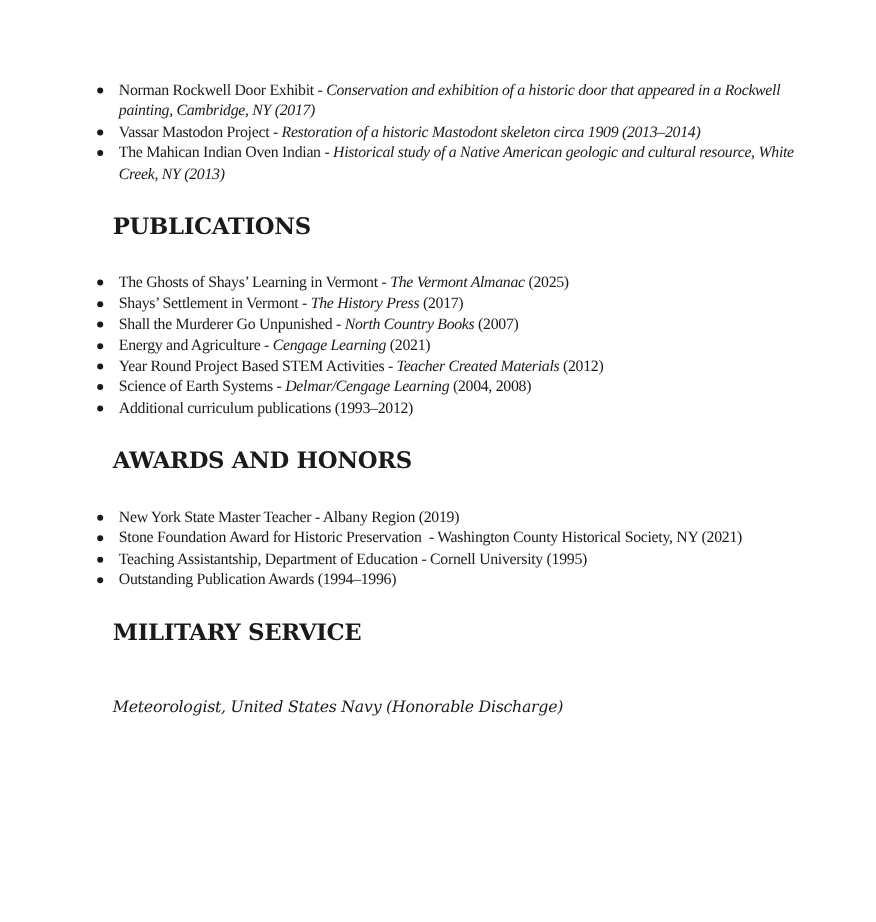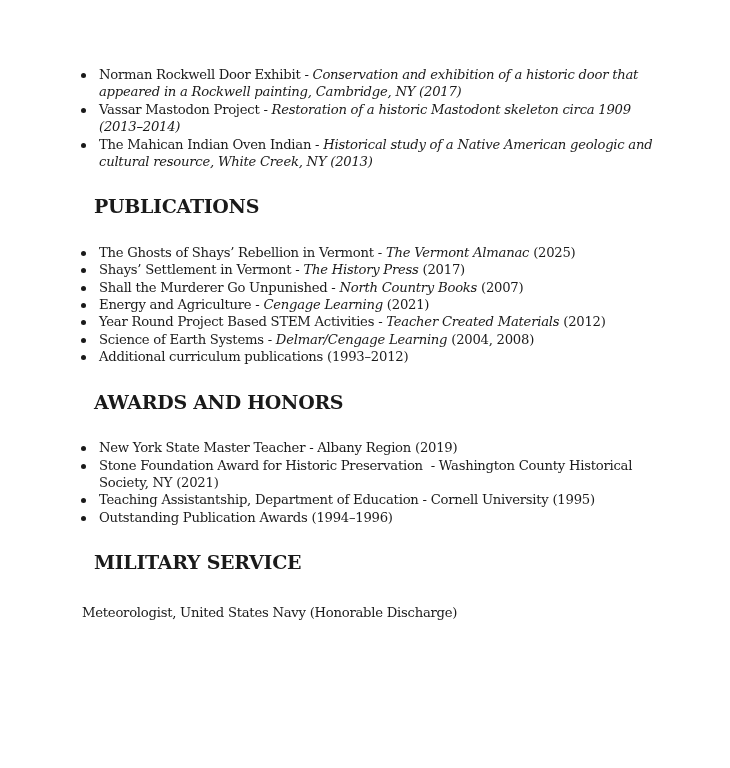--- a/index.html
+++ b/index.html
@@ -25,59 +25,60 @@
       letter-spacing: -0.25px;
     }
     ul.bullets {
       list-style: none;
       margin: 0;
       padding: 0;
     }
     ul.bullets li {
       position: relative;
       padding-left: 21px;
+      font-family: Liberation Serif, serif;
     }
     ul.bullets li::before {
       content: "";
       position: absolute;
       left: 3px;
       top: 7px;
       width: 5px;
       height: 5px;
       border-radius: 50%;
       background: #1a1a1a;
     }
     .section-title {
       font-weight: bold;
       margin: 16px;
       font-size: 19px;
       letter-spacing: -0.3px;
     }
     .gap-before-title { height: 12px; }
     .gap-after-title { height: 12px; }
     em { font-style: italic; }
-    .plain-line { margin: 4px; }
+    .plain-line { margin: 16px; font-style: italic; }
   </style>
 </head>
 <body>
 
 <div class="page">
 
   <ul class="bullets">
     <li><span>Norman Rockwell Door Exhibit - </span><em>Conservation and exhibition of a historic door that appeared in a Rockwell painting, Cambridge, NY (2017)</em></li>
     <li><span>Vassar Mastodon Project - </span><em>Restoration of a historic Mastodont skeleton circa 1909 (2013–2014)</em></li>
     <li><span>The Mahican Indian Oven Indian - </span><em>Historical study of a Native American geologic and cultural resource, White Creek, NY (2013)</em></li>
   </ul>
 
   <div class="gap-before-title"></div>
   <h2 class="section-title">PUBLICATIONS</h2>
   <div class="gap-after-title"></div>
 
   <ul class="bullets">
-    <li><span>The Ghosts of Shays’ Rebellion in Vermont - </span><em>The Vermont Almanac</em><span> (2025)</span></li>
+    <li><span>The Ghosts of Shays’ Learning in Vermont - </span><em>The Vermont Almanac</em><span> (2025)</span></li>
     <li><span>Shays’ Settlement in Vermont - </span><em>The History Press</em><span> (2017)</span></li>
     <li><span>Shall the Murderer Go Unpunished - </span><em>North Country Books</em><span> (2007)</span></li>
     <li><span>Energy and Agriculture - </span><em>Cengage Learning</em><span> (2021)</span></li>
     <li><span>Year Round Project Based STEM Activities - </span><em>Teacher Created Materials</em><span> (2012)</span></li>
     <li><span>Science of Earth Systems - </span><em>Delmar/Cengage Learning</em><span> (2004, 2008)</span></li>
     <li><span>Additional curriculum publications (1993–2012)</span></li>
   </ul>
 
   <div class="gap-before-title"></div>
   <h2 class="section-title">AWARDS AND HONORS</h2>

